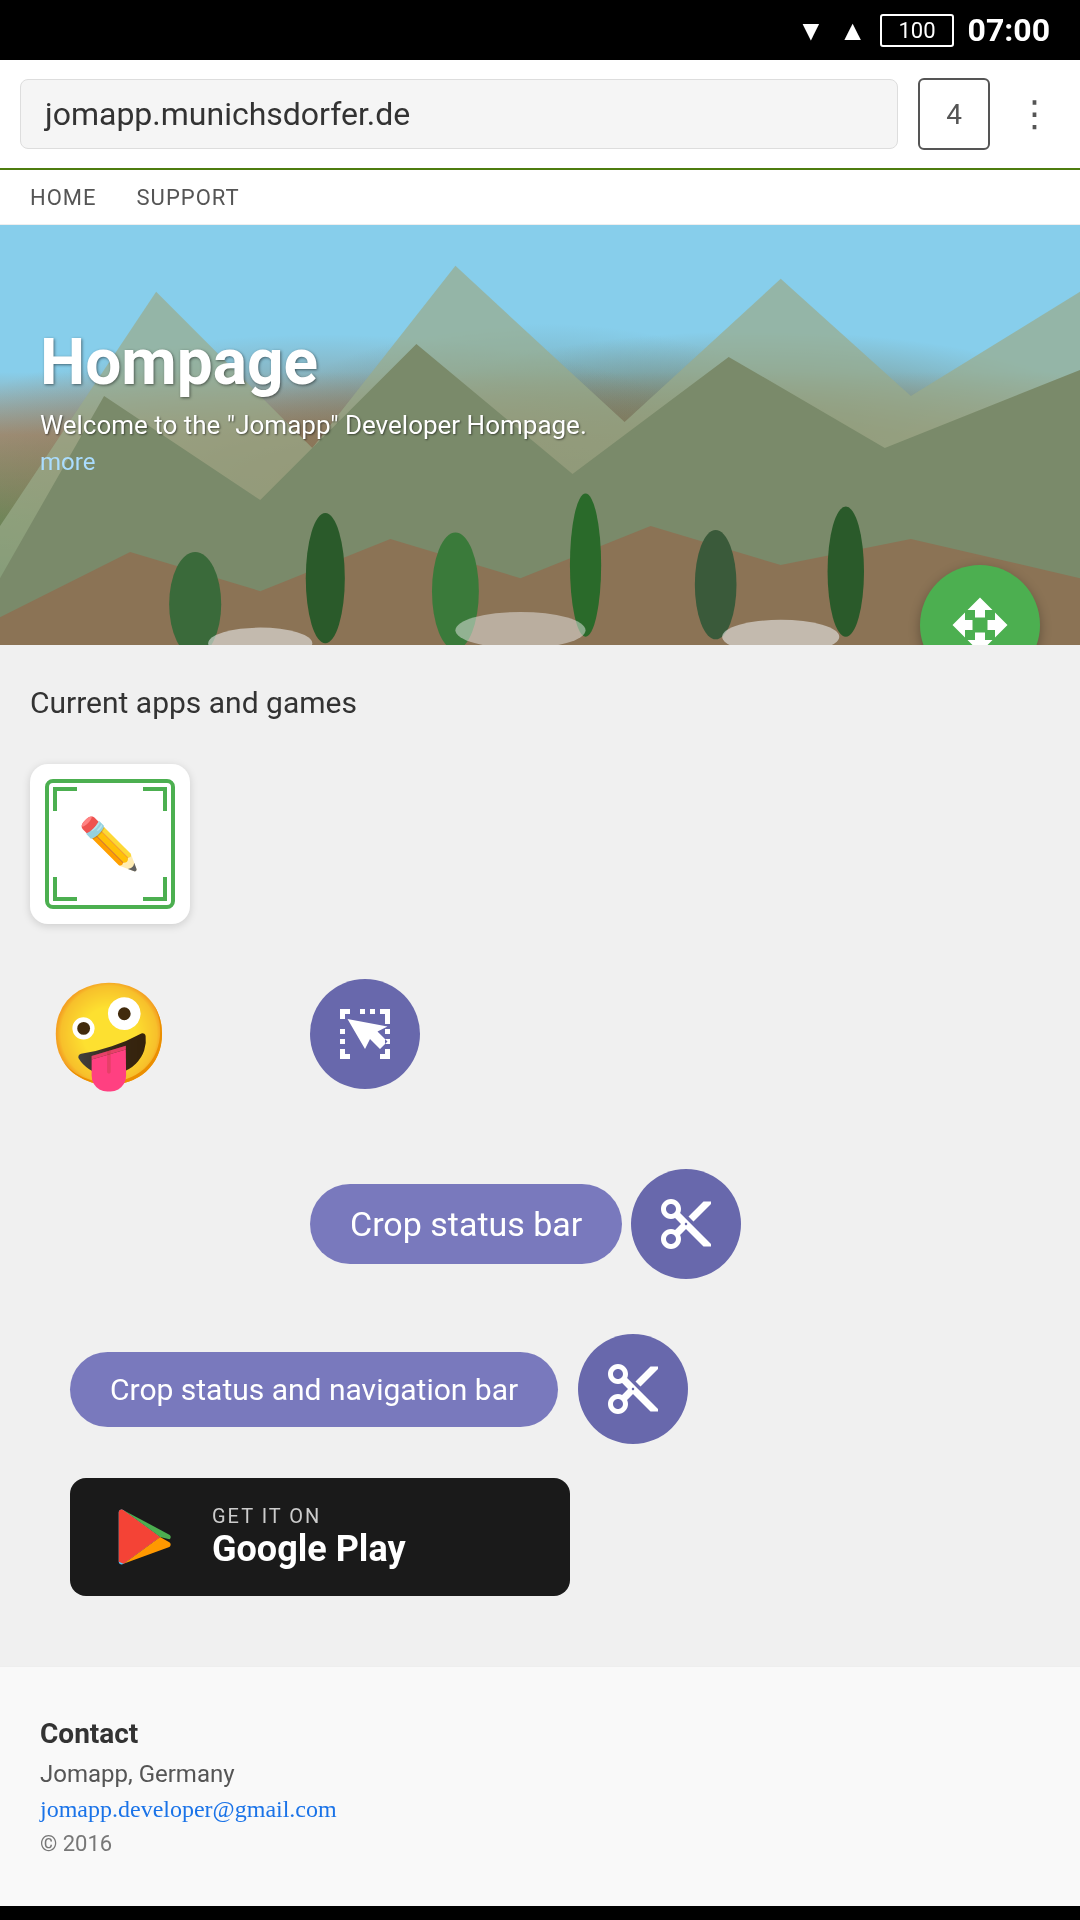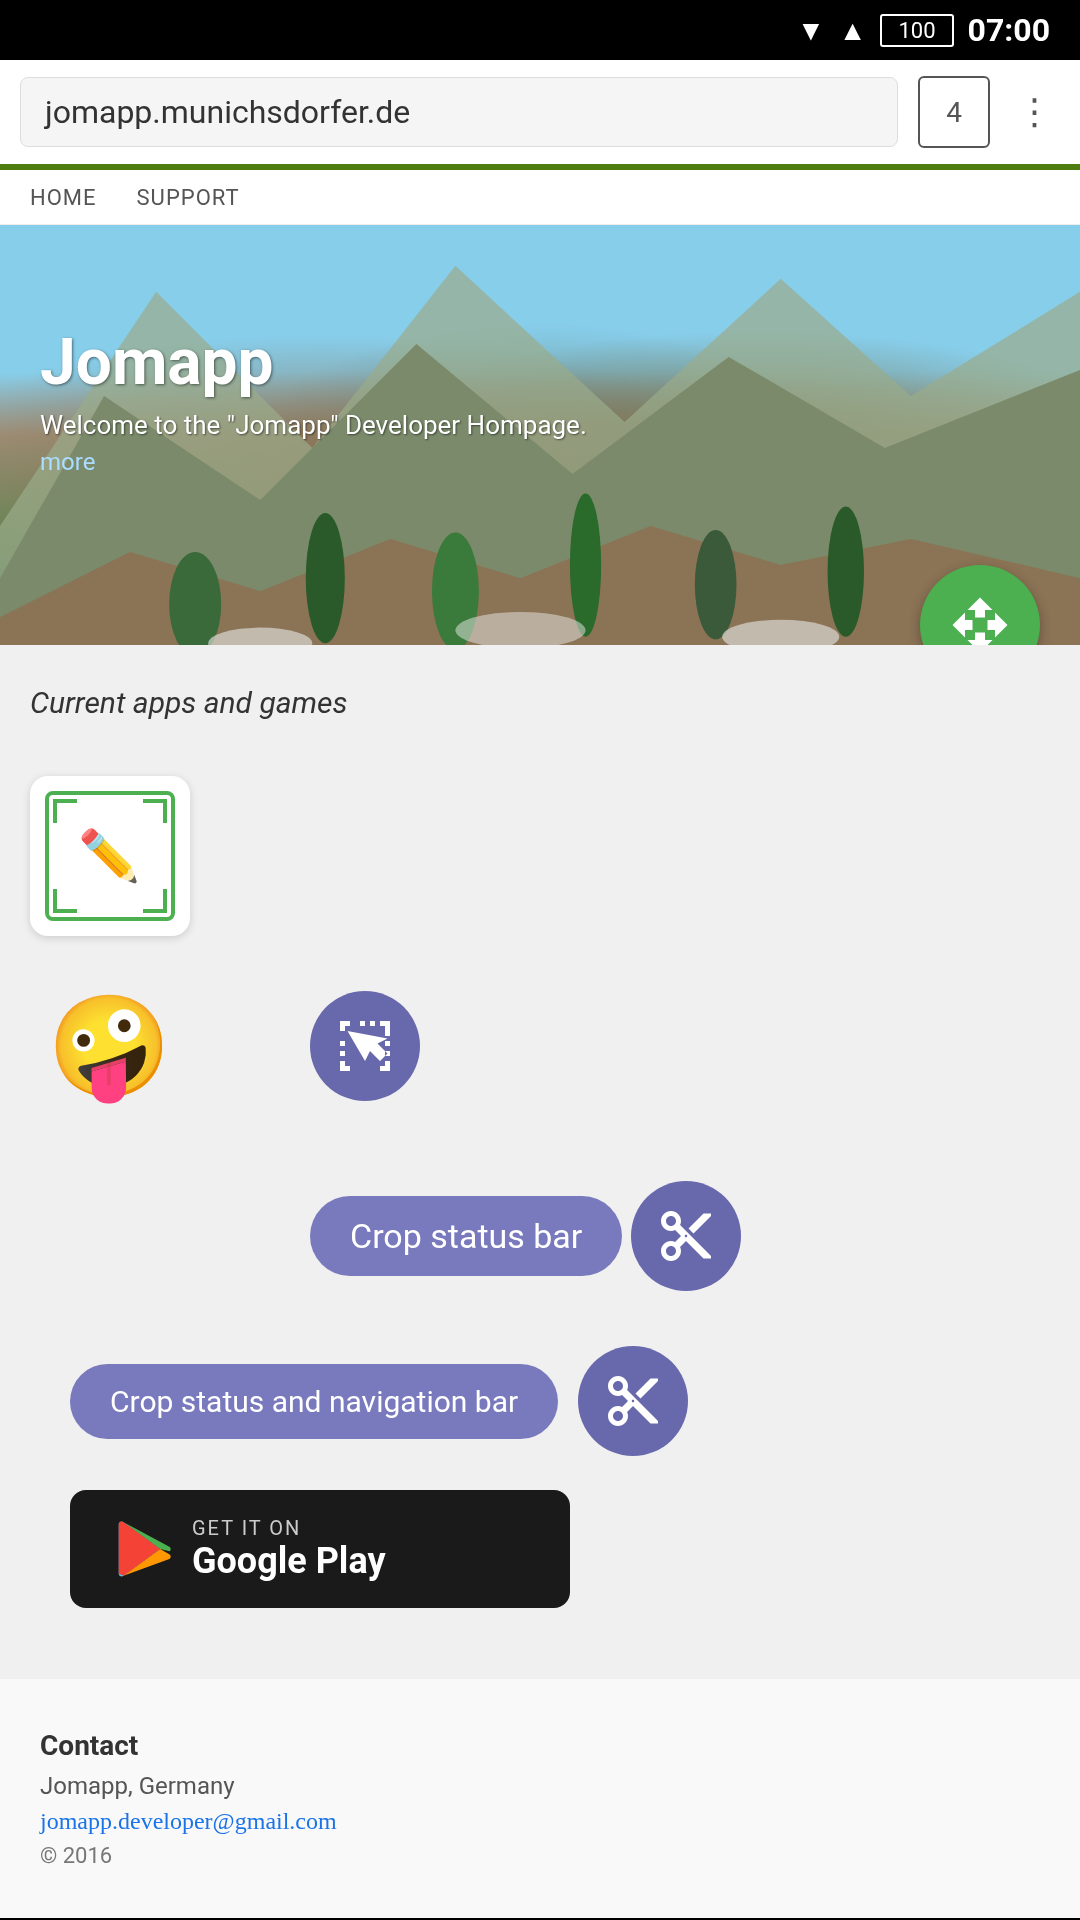--- a/index.html
+++ b/index.html
@@ -35,21 +35,21 @@
     }
 
     
     .browser-bar {
       background: #fff;
       height: 110px;
       display: flex;
       align-items: center;
       padding: 0 20px;
       gap: 20px;
-      border-bottom: 6px solid #4d7c0f;
+      border-bottom: 2px solid #4d7c0f;
       box-shadow: 0 2px 4px rgba(0,0,0,0.1);
     }
     .url-bar {
       flex: 1;
       background: #f5f5f5;
       border: 1px solid #ddd;
       border-radius: 8px;
       height: 70px;
       display: flex;
       align-items: center;
@@ -170,22 +170,21 @@
     .content-area {
       background: #f0f0f0;
       padding: 40px 30px 40px;
       min-height: 700px;
       position: relative;
     }
 
     .section-title {
       font-size: 30px;
       color: #333;
-      margin-bottom: 56px;
-      font-style: italic;
+      margin-bottom: 44px;
     }
 
     .app-icon-container {
       width: 160px;
       height: 160px;
       border-radius: 18px;
       overflow: hidden;
       background: #fff;
       display: flex;
       align-items: center;
@@ -243,21 +242,21 @@
       fill: #fff;
     }
 
     
     .google-play-banner {
       background: #1a1a1a;
       border-radius: 16px;
       padding: 24px 40px;
       display: flex;
       align-items: center;
-      gap: 12px;
+      gap: 32px;
       width: 500px;
       margin-top: 10px;
       cursor: pointer;
     }
     .play-text-block {
       display: flex;
       flex-direction: column;
     }
     .get-it-on {
       font-size: 20px;
@@ -390,21 +389,21 @@
     <ellipse cx="350" cy="330" rx="18" ry="45" fill="#3a7a3a"></ellipse>
     <ellipse cx="450" cy="310" rx="12" ry="55" fill="#2a6a2a"></ellipse>
     <ellipse cx="550" cy="325" rx="16" ry="42" fill="#3a5a3a"></ellipse>
     <ellipse cx="650" cy="315" rx="14" ry="50" fill="#2a5a2a"></ellipse>
 
     <ellipse cx="200" cy="370" rx="40" ry="12" fill="#eaeaea" opacity="0.6"></ellipse>
     <ellipse cx="400" cy="360" rx="50" ry="14" fill="#eaeaea" opacity="0.5"></ellipse>
     <ellipse cx="600" cy="365" rx="45" ry="13" fill="#eaeaea" opacity="0.6"></ellipse>
   </svg>
   <div class="hero-content">
-    <div class="hero-title">Jomapp</div>
+    <div class="hero-title">Hompage</div>
     <div class="hero-subtitle">Welcome to the "Jomapp" Developer Hompage.</div>
     <span class="hero-link">more</span>
   </div>
 
   <div class="fab-move">
     <svg viewBox="0 0 24 24" width="60" height="60" fill="white">
       <path d="M10 9h4V6h3l-5-5-5 5h3v3zm-1 1H6V7l-5 5 5 5v-3h3v-4zm14 2l-5-5v3h-3v4h3v3l5-5zm-9 3h-4v3H7l5 5 5-5h-3v-3z"></path>
     </svg>
   </div>
 </div>

